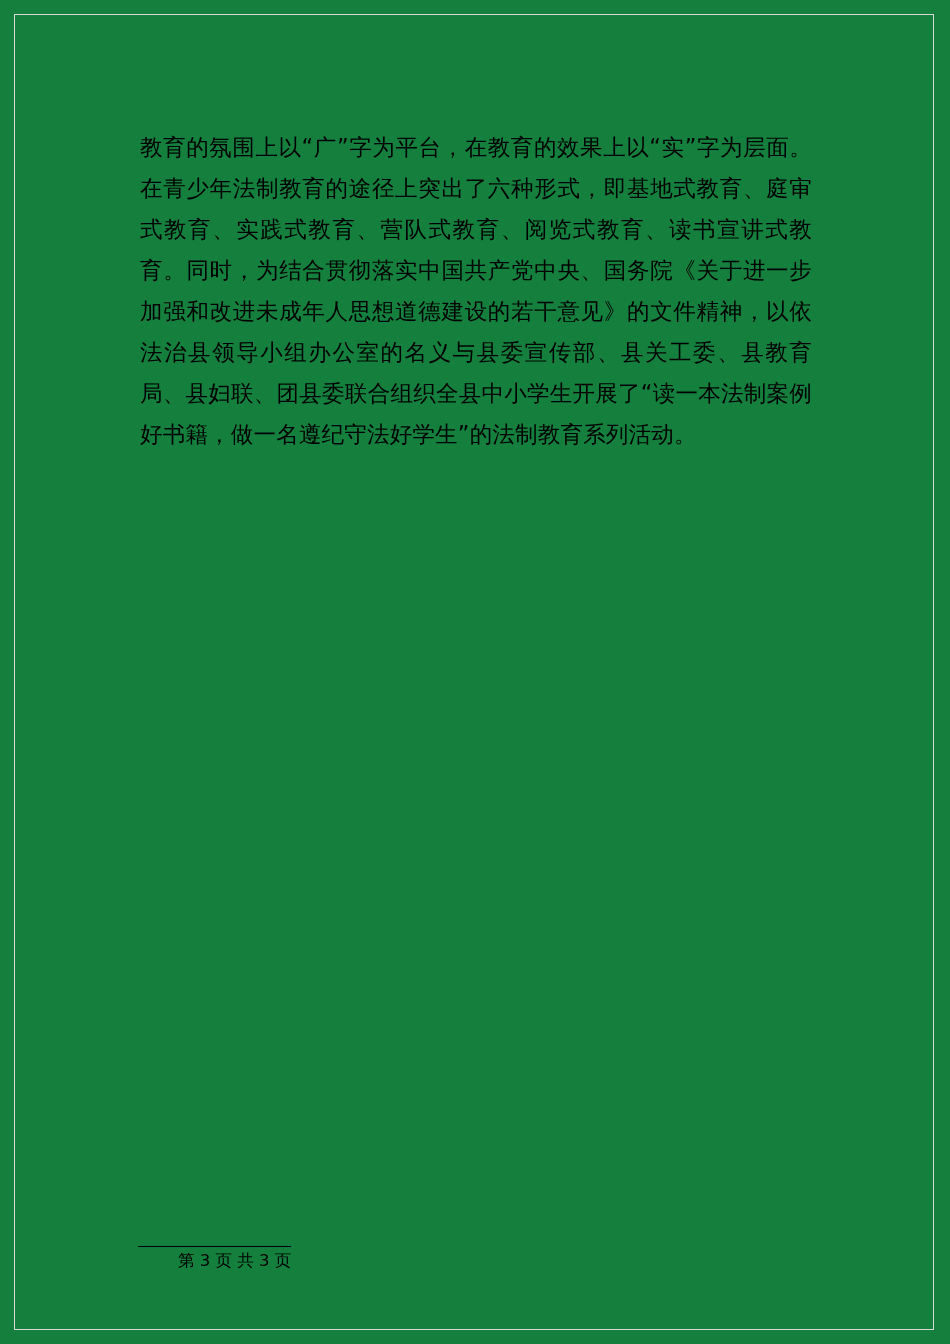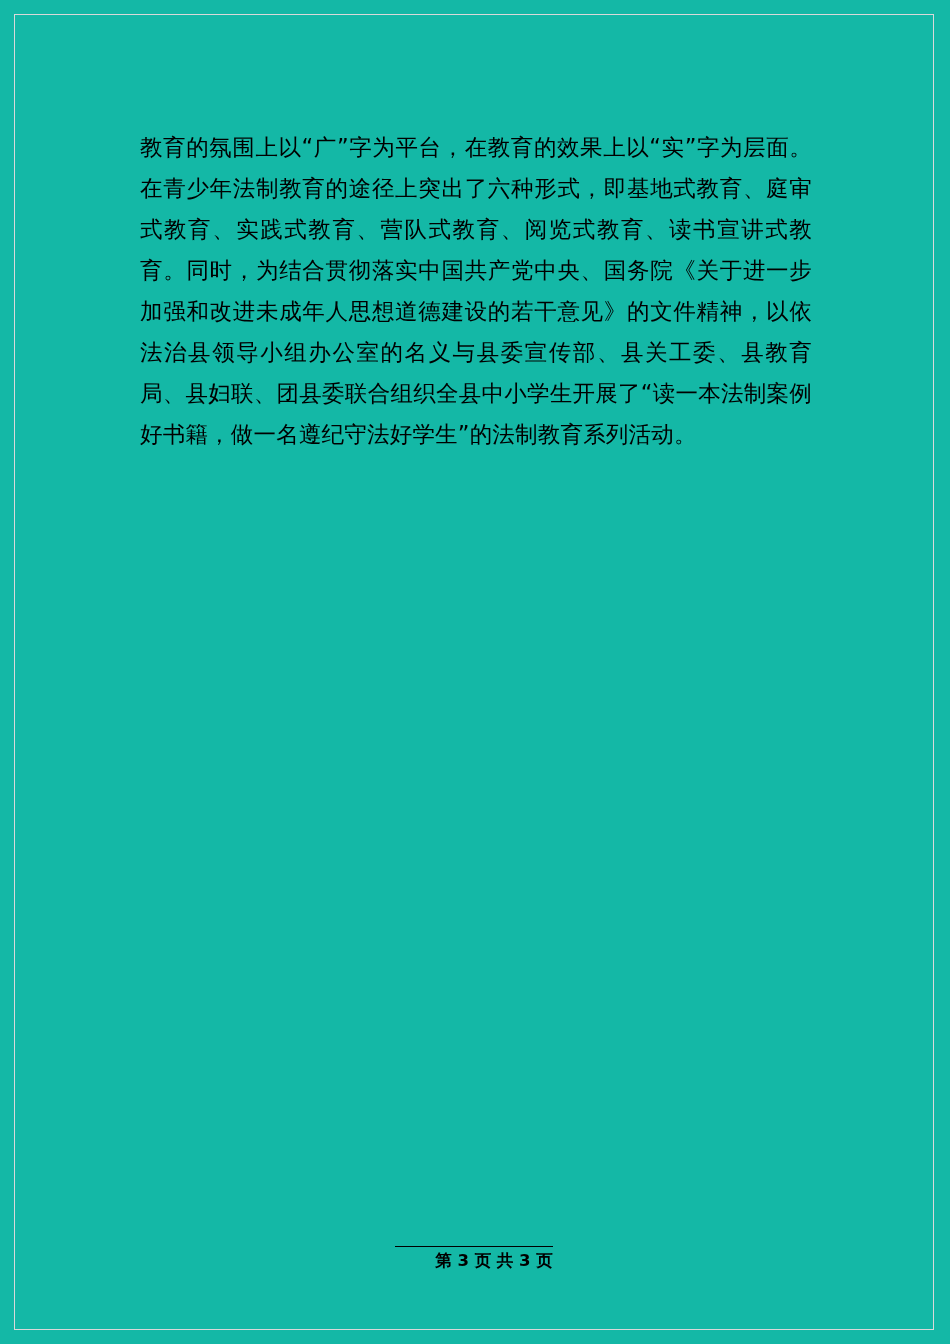--- a/index.html
+++ b/index.html
@@ -4,21 +4,21 @@
 <style>
   html, body {
     margin: 0;
     padding: 0;
     background: #ffffff;
   }
   .page {
     position: relative;
     width: 950px;
     height: 1344px;
-    background: #14b8a6;
+    background: #15803d;
     overflow: hidden;
     font-family: "DejaVu Sans", "Liberation Sans", sans-serif;
   }
   .page-border {
     position: absolute;
     left: 14px;
     top: 14px;
     width: 920px;
     height: 1316px;
     border: 1px solid #d9d9d9;
@@ -39,22 +39,21 @@
     text-justify: inter-ideograph;
     letter-spacing: 0.2px;
     white-space: pre-wrap;
     text-indent: 0;
   }
   .footer {
     position: absolute;
     right: 140px;
     bottom: 72px;
     width: 672px;
-    text-align: center;
-    font-weight: bold;
+    text-align: left;
   }
   .footer-line {
     display: inline-block;
     font-size: 16.5px;
     line-height: 22px;
     color: #000000;
     border-top: 1px solid #000000;
     padding-top: 3px;
     padding-left: 40px;
   }

